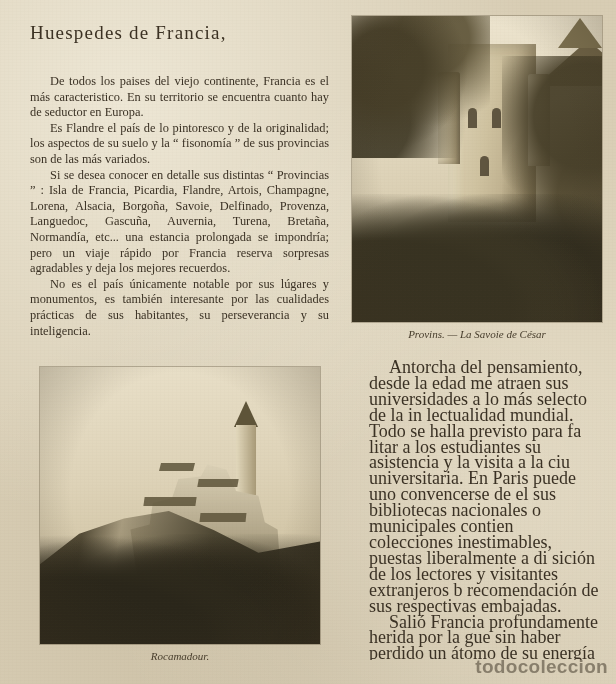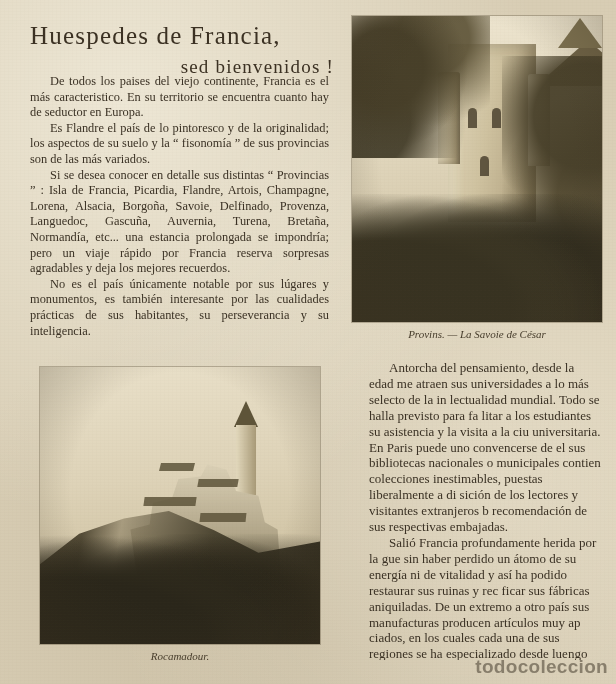--- a/index.html
+++ b/index.html
@@ -37,21 +37,21 @@
 
   
   #title-block {
     position: absolute;
     left: 30px;
     top: 22px;
     width: 310px;
     color: #3b3123;
   }
   .title-line1 {
-    font-size: 25px;
+    font-size: 19px;
     letter-spacing: 1.2px;
     white-space: nowrap;
   }
   .title-line2 {
     font-size: 19px;
     letter-spacing: 1.2px;
     text-align: right;
     margin-top: 6px;
     padding-right: 6px;
     white-space: nowrap;
@@ -73,21 +73,21 @@
     text-indent: 20px;
   }
 
   
   #right-col {
     position: absolute;
     left: 369px;
     top: 360px;
     width: 232px;
     color: #3a3124;
-    font-size: 13px;
+    font-size: 18px;
     line-height: 15.9px;
     text-align: left;
     overflow: hidden;
     height: 300px;
   }
   #right-col p {
     margin: 0;
     text-indent: 20px;
   }
 
@@ -273,21 +273,20 @@
     white-space: nowrap;
   }
 </style>
 </head>
 <body>
 
 <div id="page">
 
   <div id="title-block">
     <div class="title-line1">Huespedes de Francia,</div>
-    <div class="title-line2">sed bienvenidos !</div>
   </div>
 
   <div id="left-col">
     <p>De todos los paises del viejo continente, Francia es el más caracteristico. En su territorio se encuentra cuanto hay de seductor en Europa.</p>
     <p>Es Flandre el país de lo pintoresco y de la originalidad; los aspectos de su suelo y la “ fisonomía ” de sus provincias son de las más variados.</p>
     <p>Si se desea conocer en detalle sus distintas “ Provincias ” : Isla de Francia, Picardia, Flandre, Artois, Champagne, Lorena, Alsacia, Borgoña, Savoie, Delfinado, Provenza, Languedoc, Gascuña, Auvernia, Turena, Bretaña, Normandía, etc... una estancia prolongada se impondría; pero un viaje rápido por Francia reserva sorpresas agradables y deja los mejores recuerdos.</p>
     <p>No es el país únicamente notable por sus lúgares y monumentos, es también interesante por las cualidades prácticas de sus habitantes, su perseverancia y su inteligencia.</p>
   </div>
 
   <div class="photo" id="photo-provins">

